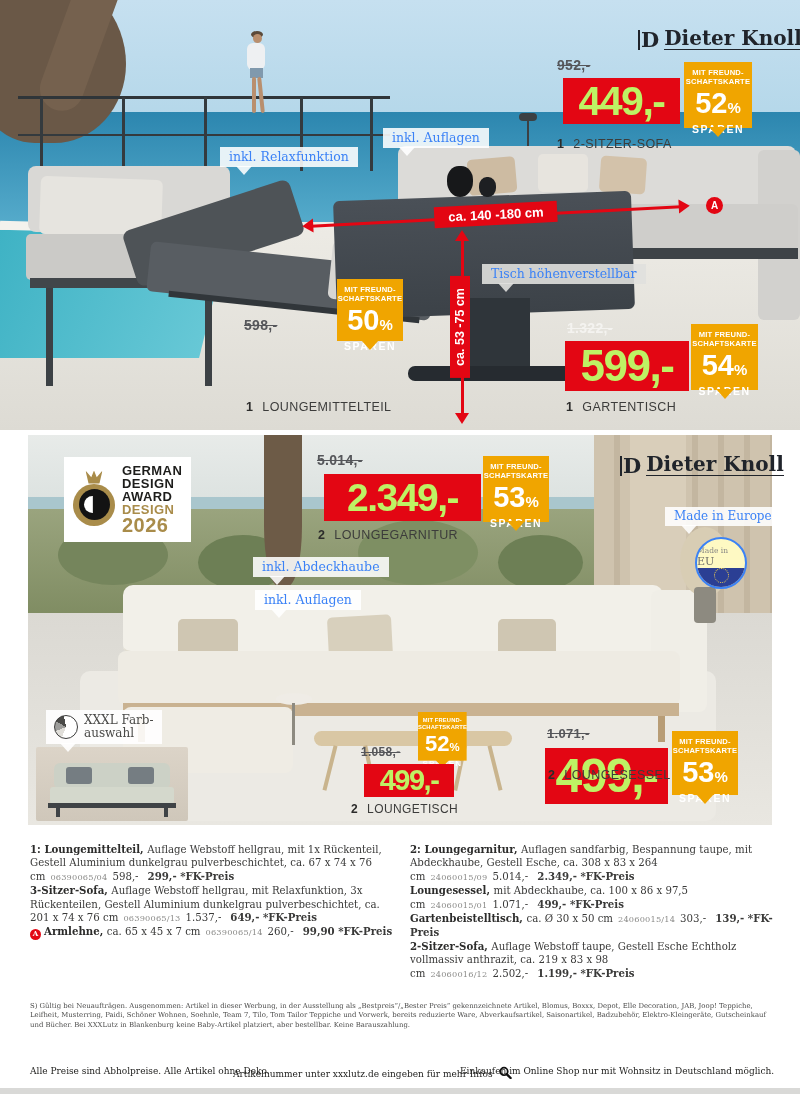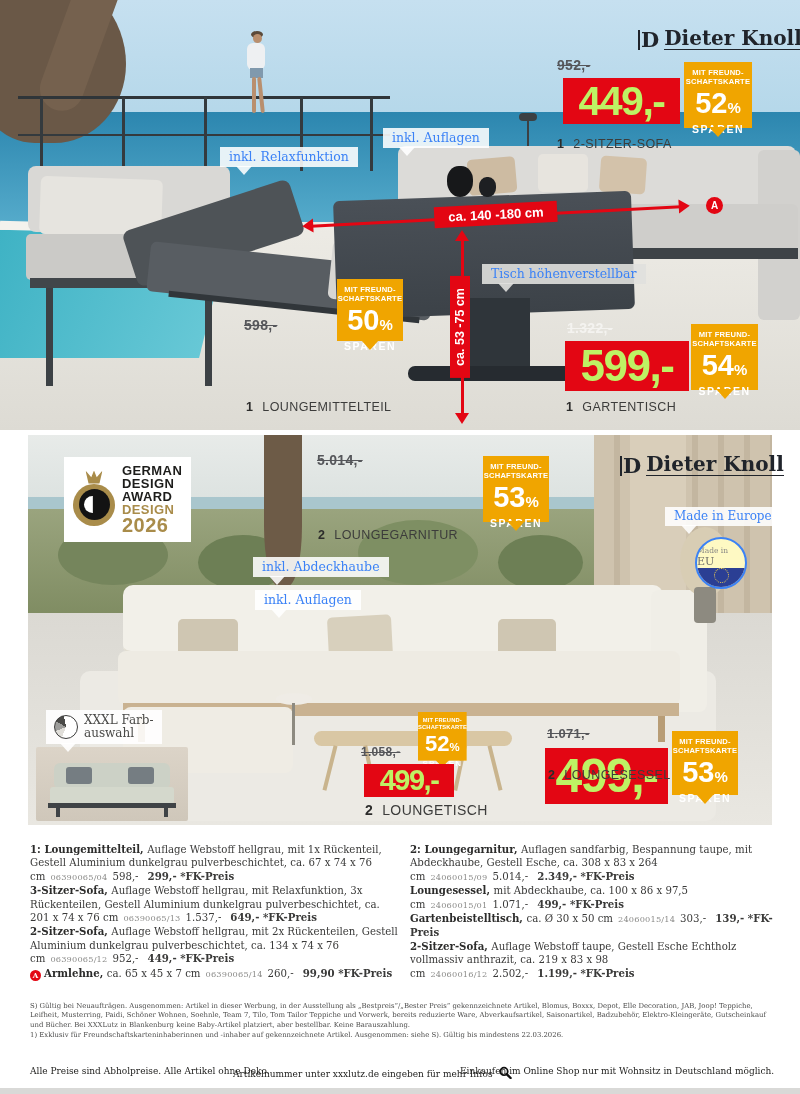--- a/index.html
+++ b/index.html
@@ -308,20 +308,21 @@
     <div>
       <div class="gda-l">GERMAN</div>
       <div class="gda-l">DESIGN</div>
       <div class="gda-l">AWARD</div>
       <div class="gda-l gold">DESIGN</div>
       <div class="gda-year">2026</div>
     </div>
   </div>
 
   <div class="abs old" style="left:317px;top:452px">5.014,-</div>
+  <div class="abs pricebox" style="left:324px;top:474px;width:157px;height:47px;font-size:39px">2.349,-</div>
   <div class="abs fk" style="left:483px;top:456px;width:66px;height:66px">
     <div class="fk-c1">MIT FREUND-</div>
     <div class="fk-c2">SCHAFTSKARTE</div>
     <div class="fk-pct"><span>53</span><span class="fk-sign">%</span></div>
     <div class="fk-save">SPAREN</div>
   </div>
   <div class="abs offer-label" style="left:318px;top:528px"><b>2</b><span>LOUNGEGARNITUR</span></div>
 
   <div class="abs logo" style="left:620px;top:453px">
     <span class="mono">D</span>
@@ -348,48 +349,46 @@
   </div>
 
   <div class="abs old small" style="left:361px;top:745px">1.058,-</div>
   <div class="abs fk small" style="left:418px;top:712px;width:64px;height:64px">
     <div class="fk-c1">MIT FREUND-</div>
     <div class="fk-c2">SCHAFTSKARTE</div>
     <div class="fk-pct"><span>52</span><span class="fk-sign">%</span></div>
     <div class="fk-save">SPAREN</div>
   </div>
   <div class="abs pricebox" style="left:364px;top:764px;width:90px;height:33px;font-size:29px">499,-</div>
-  <div class="abs offer-label" style="left:365px;top:802px;font-size:14px"><b>2</b><span>LOUNGETISCH</span></div>
+  <div class="abs offer-label" style="left:351px;top:802px;font-size:12px"><b>2</b><span>LOUNGETISCH</span></div>
 
   <div class="abs old" style="left:547px;top:726px;font-size:13px">1.071,-</div>
   <div class="abs pricebox" style="left:545px;top:748px;width:123px;height:56px;font-size:48px">499,-</div>
   <div class="abs fk" style="left:672px;top:731px;width:66px;height:64px">
     <div class="fk-c1">MIT FREUND-</div>
     <div class="fk-c2">SCHAFTSKARTE</div>
     <div class="fk-pct"><span>53</span><span class="fk-sign">%</span></div>
     <div class="fk-save">SPAREN</div>
   </div>
   <div class="abs offer-label" style="left:548px;top:768px"><b>2</b><span>LOUNGESESSEL</span></div>
 
   <div id="col-left" class="abs details" style="left:30px;top:843px;width:372px">
       <p class="detail-item"><b>1: Loungemittelteil, </b><span>Auflage Webstoff hellgrau, mit 1x Rückenteil, Gestell Aluminium dunkelgrau pulverbeschichtet, ca. 67 x 74 x 76 cm</span><span class="d-sku">06390065/04</span><span class="d-old">598,-</span><span class="d-new">299,- *FK-Preis</span></p>
       <p class="detail-item"><b>3-Sitzer-Sofa, </b><span>Auflage Webstoff hellgrau, mit Relaxfunktion, 3x Rückenteilen, Gestell Aluminium dunkelgrau pulverbeschichtet, ca. 201 x 74 x 76 cm</span><span class="d-sku">06390065/13</span><span class="d-old">1.537,-</span><span class="d-new">649,- *FK-Preis</span></p>
-      <p class="detail-item"><b>2-Sitzer-Sofa, </b><span>Auflage Webstoff hellgrau, mit 2x Rückenteilen, Gestell Aluminium dunkelgrau pulverbeschichtet, ca. 134 x 74 x 76 cm</span><span class="d-sku">06390065/12</span><span class="d-old">952,-</span><span class="d-new">449,- *FK-Preis</span></p>
       <p class="detail-item"><span class="marker-a inline">A</span><b>Armlehne, </b><span>ca. 65 x 45 x 7 cm</span><span class="d-sku">06390065/14</span><span class="d-old">260,-</span><span class="d-new">99,90 *FK-Preis</span></p>
     </div>
   <div id="col-right" class="abs details" style="left:410px;top:843px;width:366px">
       <p class="detail-item"><b>2: Loungegarnitur, </b><span>Auflagen sandfarbig, Bespannung taupe, mit Abdeckhaube, Gestell Esche, ca. 308 x 83 x 264 cm</span><span class="d-sku">24060015/09</span><span class="d-old">5.014,-</span><span class="d-new">2.349,- *FK-Preis</span></p>
       <p class="detail-item"><b>Loungesessel, </b><span>mit Abdeckhaube, ca. 100 x 86 x 97,5 cm</span><span class="d-sku">24060015/01</span><span class="d-old">1.071,-</span><span class="d-new">499,- *FK-Preis</span></p>
       <p class="detail-item"><b>Gartenbeistelltisch, </b><span>ca. Ø 30 x 50 cm</span><span class="d-sku">24060015/14</span><span class="d-old">303,-</span><span class="d-new">139,- *FK-Preis</span></p>
       <p class="detail-item"><b>2-Sitzer-Sofa, </b><span>Auflage Webstoff taupe, Gestell Esche Echtholz vollmassiv anthrazit, ca. 219 x 83 x 98 cm</span><span class="d-sku">24060016/12</span><span class="d-old">2.502,-</span><span class="d-new">1.199,- *FK-Preis</span></p>
     </div>
 
   <div class="abs legal" style="left:30px;top:1002px;width:742px">
     <div>S) Gültig bei Neuaufträgen. Ausgenommen: Artikel in dieser Werbung, in der Ausstellung als „Bestpreis“/„Bester Preis“ gekennzeichnete Artikel, Blomus, Boxxx, Depot, Elle Decoration, JAB, Joop! Teppiche, Leifheit, Musterring, Paidi, Schöner Wohnen, Soehnle, Team 7, Tilo, Tom Tailor Teppiche und Vorwerk, bereits reduzierte Ware, Abverkaufsartikel, Saisonartikel, Badzubehör, Elektro-Kleingeräte, Gutscheinkauf und Bücher. Bei XXXLutz in Blankenburg keine Baby-Artikel platziert, aber bestellbar. Keine Barauszahlung.</div>
-    <div>1) Exklusiv für Freundschaftskarteninhaberinnen und -inhaber auf gekennzeichnete Artikel. Ausgenommen: siehe S). Gültig bis mindestens 22.03.2026.</div>
   </div>
 
   <div class="abs footbar" style="left:30px;top:1066px">Alle Preise sind Abholpreise. Alle Artikel ohne Deko.</div>
   <div class="abs footbar" style="left:233px;top:1066px">
     <span>Artikelnummer unter xxxlutz.de eingeben für mehr Infos</span>
     <span style="display:inline-block;vertical-align:-2px;margin-left:4px">
       <svg width="13" height="13" viewBox="0 0 13 13">
           <circle cx="5" cy="5.4" r="3.7" fill="none" stroke="#111" stroke-width="1.8"></circle>
           <line x1="7.9" y1="8.3" x2="11.6" y2="12" stroke="#111" stroke-width="2.4" stroke-linecap="round"></line>
         </svg>

